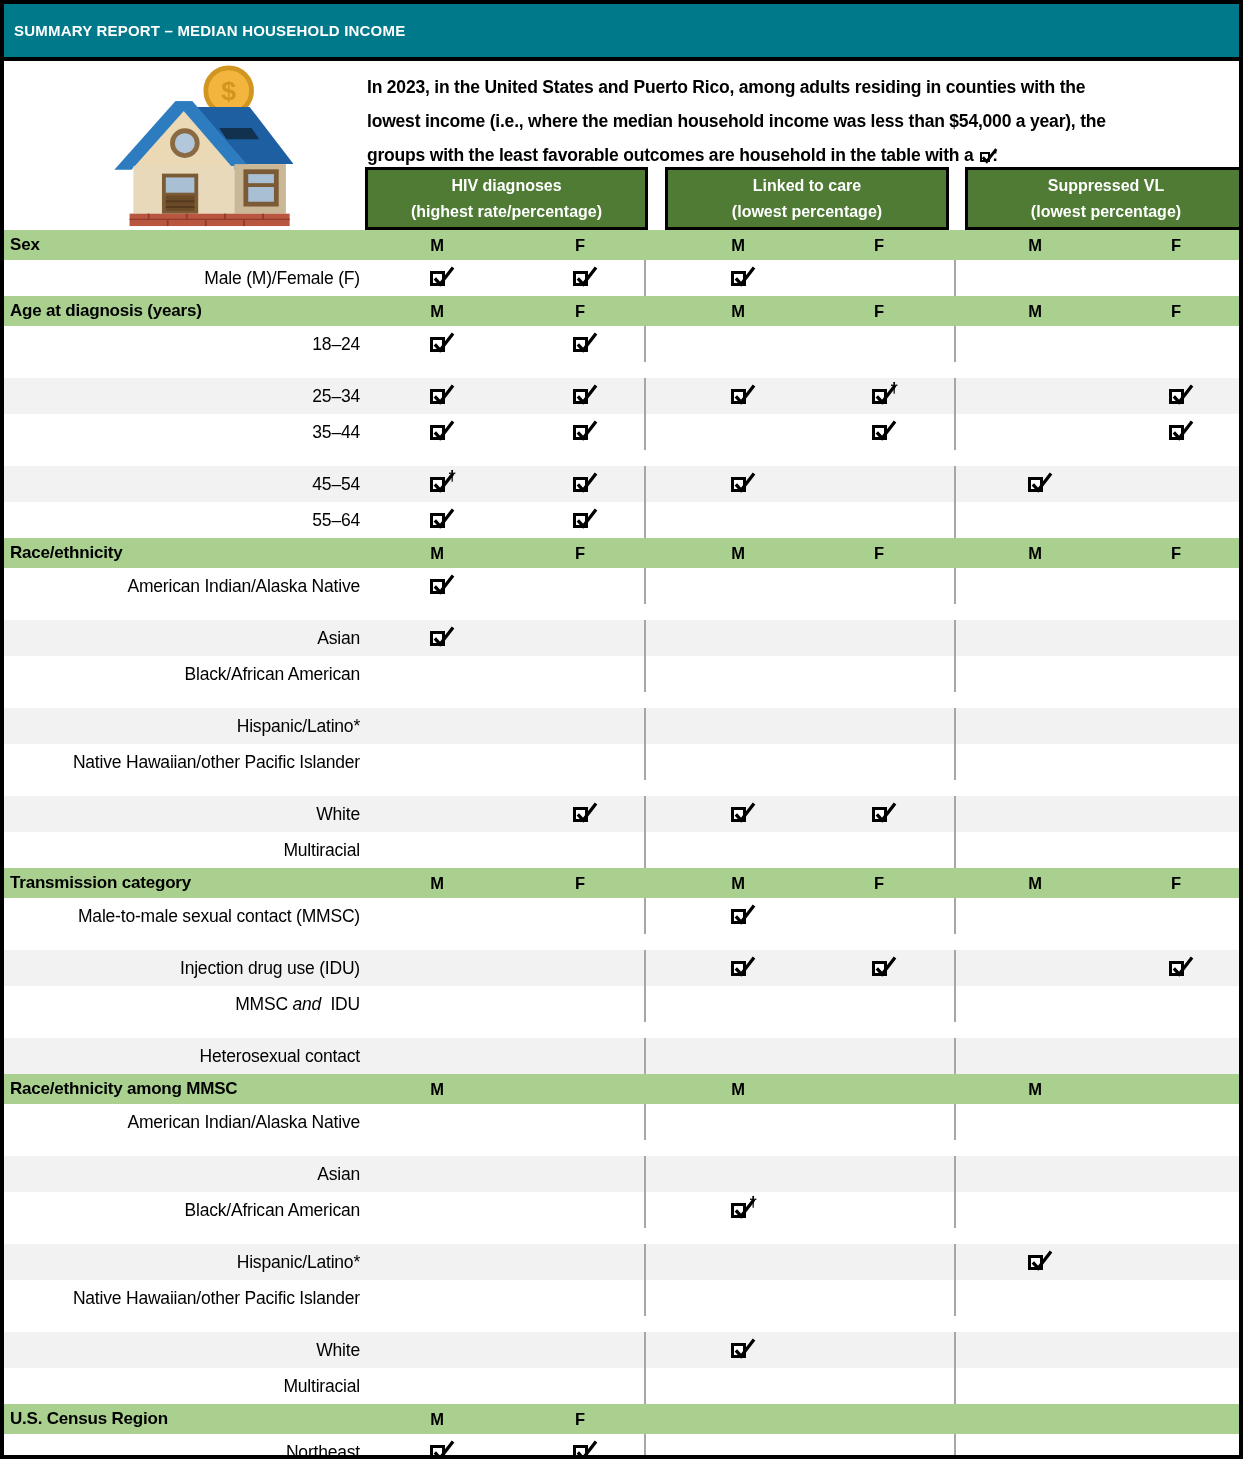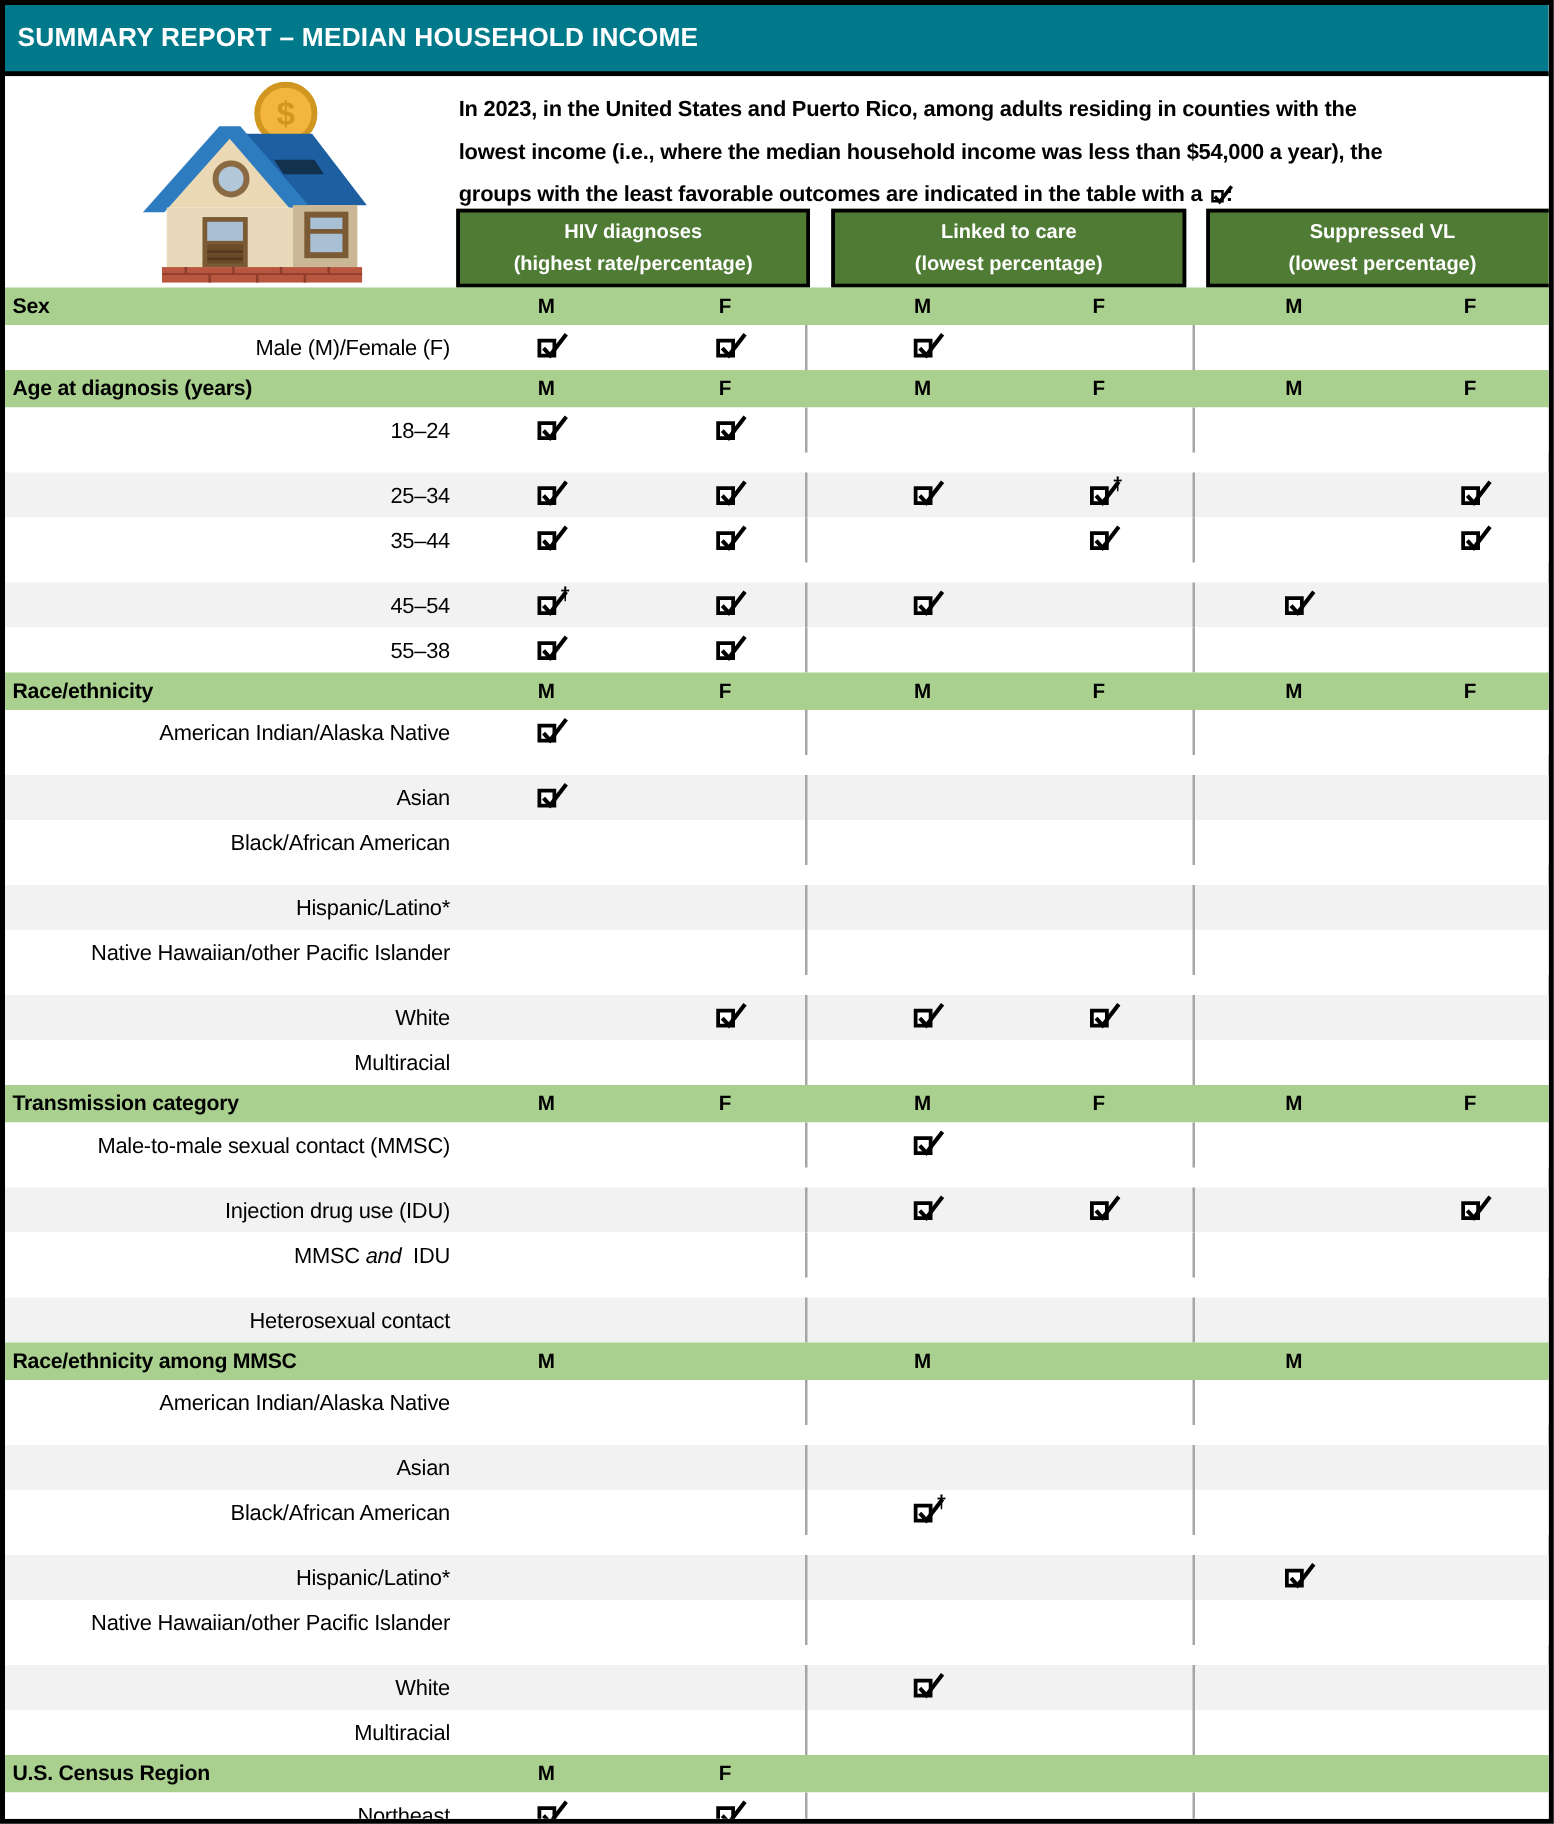--- a/index.html
+++ b/index.html
@@ -8,21 +8,21 @@
   }
   *{margin:0;padding:0;box-sizing:border-box;}
   body{background:#888;font-family:"Liberation Sans",sans-serif;}
   .page{
     width:1243px;height:1459px;background:#fff;position:relative;
     border:4px solid var(--ink);overflow:hidden;color:var(--ink);
   }
   
   .titlebar{height:57px;background:var(--teal);border-bottom:4px solid var(--ink);
     display:flex;align-items:center;padding-left:10px;}
-  .titlebar h1{color:#fff;font-size:21px;font-weight:bold;letter-spacing:.2px;}
+  .titlebar h1{color:#fff;font-size:15px;font-weight:bold;letter-spacing:.2px;}
   
   .band{position:relative;height:169px;background:#fff;}
   .house{position:absolute;left:98px;top:4px;width:200px;height:162px;}
   .intro{position:absolute;left:363px;top:9px;width:880px;
     font-size:17.5px;font-weight:bold;line-height:34px;letter-spacing:-.2px;}
   .intro .line{white-space:nowrap;}
   
   .colbox{position:absolute;top:106px;height:63px;background:var(--dgreen);
     border:3px solid var(--ink);color:#fff;font-weight:bold;font-size:16px;
     text-align:center;line-height:26px;padding-top:3px;}
@@ -103,21 +103,21 @@
       <line x1="124" y1="156" x2="124" y2="162" stroke="#8f3c2d" stroke-width="2"></line>
       <line x1="164" y1="156" x2="164" y2="162" stroke="#8f3c2d" stroke-width="2"></line>
       <line x1="64" y1="162" x2="64" y2="169" stroke="#8f3c2d" stroke-width="2"></line>
       <line x1="104" y1="162" x2="104" y2="169" stroke="#8f3c2d" stroke-width="2"></line>
       <line x1="144" y1="162" x2="144" y2="169" stroke="#8f3c2d" stroke-width="2"></line>
     </svg>
 
     <div class="intro">
       <div class="line">In 2023, in the United States and Puerto Rico, among adults residing in counties with the</div>
       <div class="line">lowest income (i.e., where the median household income was less than $54,000 a year), the</div>
-      <div class="line"><span>groups with the least favorable outcomes are indicated in the table with a</span>
+      <div class="line"><span>groups with the least favorable outcomes are household in the table with a</span>
         <span class="cbx small"><svg viewBox="0 0 24 24">
               <path d="M4 13 L9.5 19 L23 1.5"></path>
             </svg></span><span>:</span>
       </div>
     </div>
 
     <div class="colbox b1">
       <div>HIV diagnoses</div>
       <div>(highest rate/percentage)</div>
     </div>
@@ -297,21 +297,21 @@
         </div>
         <div class="cell" style="left: 1031px;">
           <span class="cbx">
             <svg viewBox="0 0 24 24">
               <path d="M4 13 L9.5 19 L23 1.5"></path>
             </svg>
           </span>
         </div>
       </div>
       <div class="row data">
-        <div class="rowlabel">55–38</div>
+        <div class="rowlabel">55–64</div>
         <div class="vline" style="left: 640px;"></div>
         <div class="vline" style="left: 950px;"></div>
         <div class="cell" style="left: 433px;">
           <span class="cbx">
             <svg viewBox="0 0 24 24">
               <path d="M4 13 L9.5 19 L23 1.5"></path>
             </svg>
           </span>
         </div>
         <div class="cell" style="left: 576px;">

